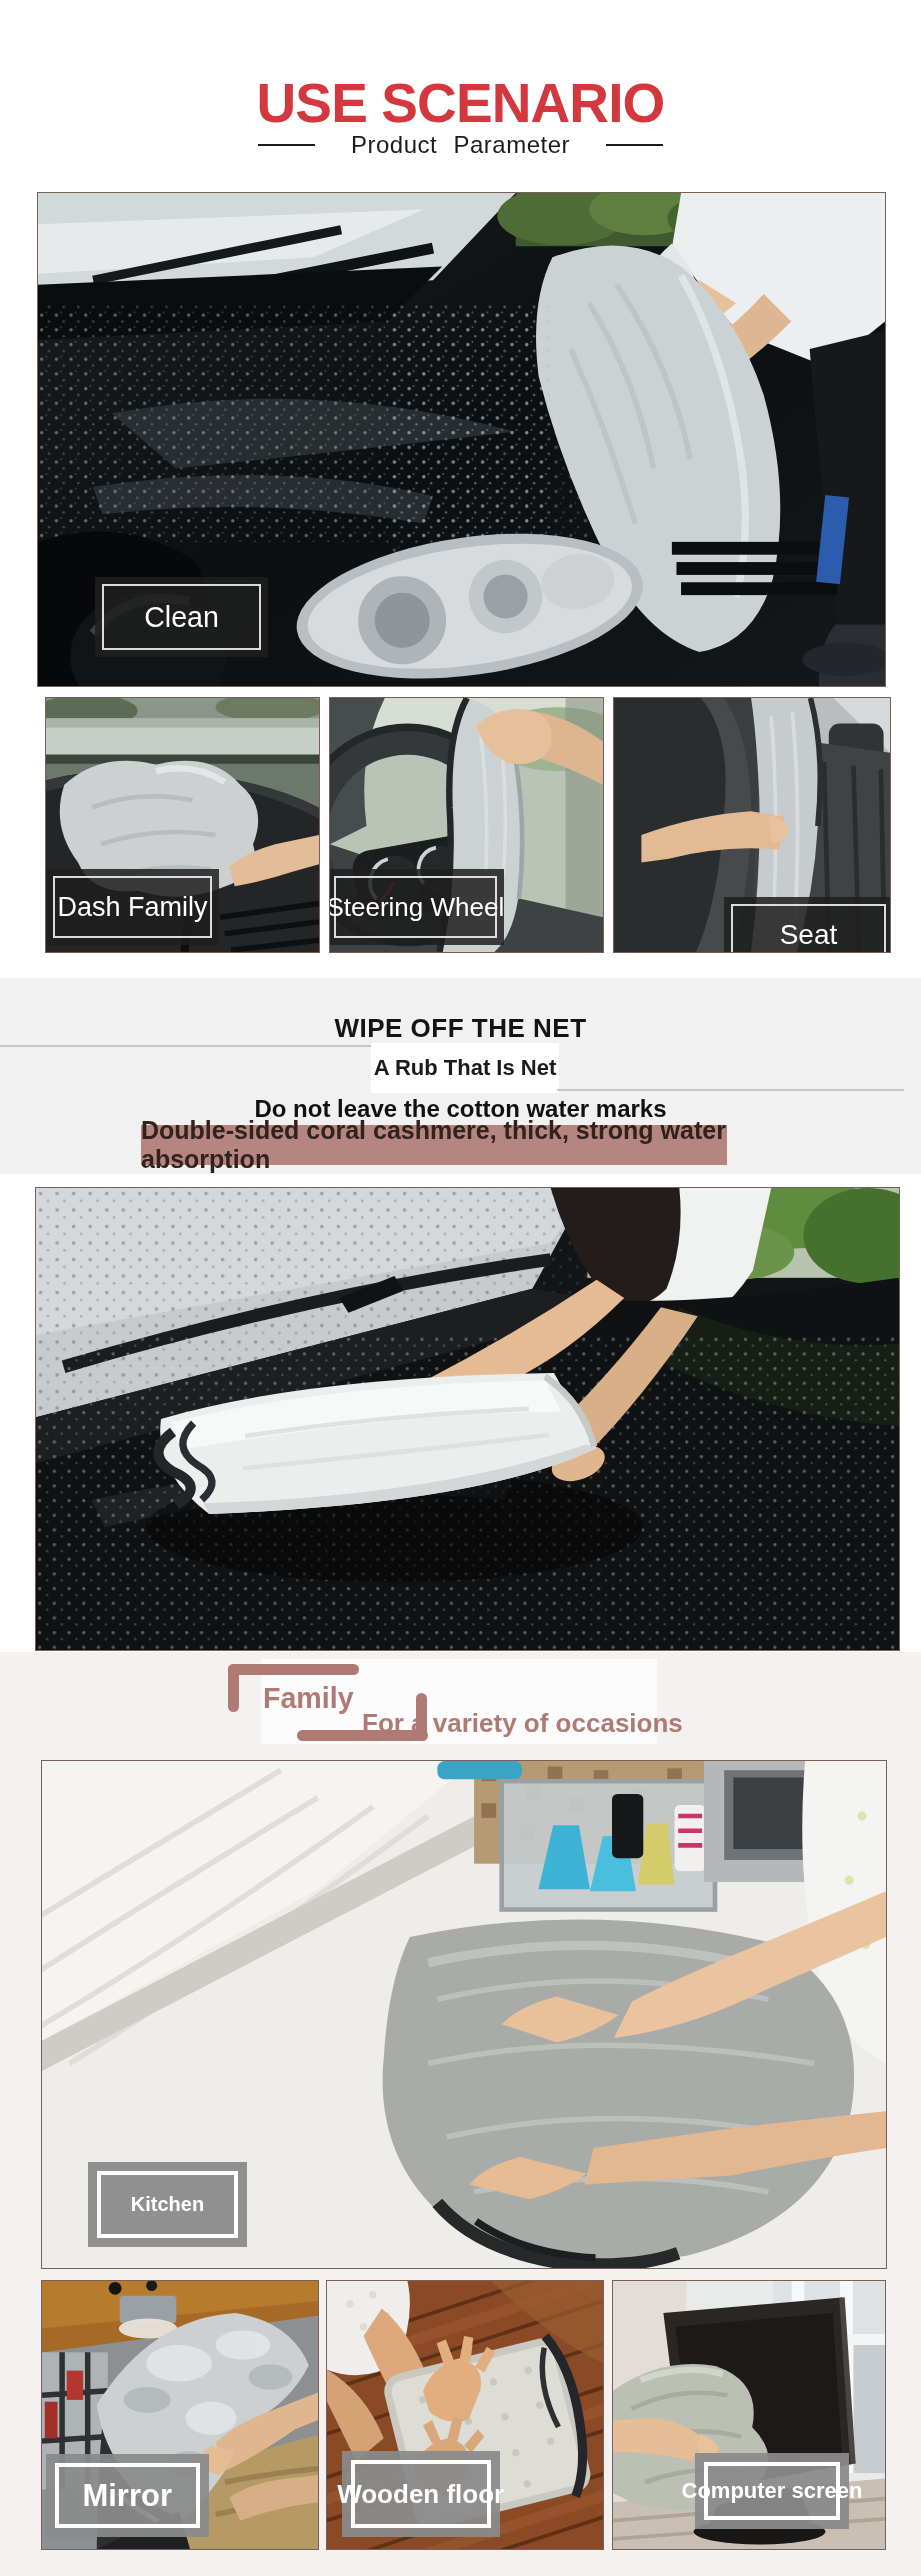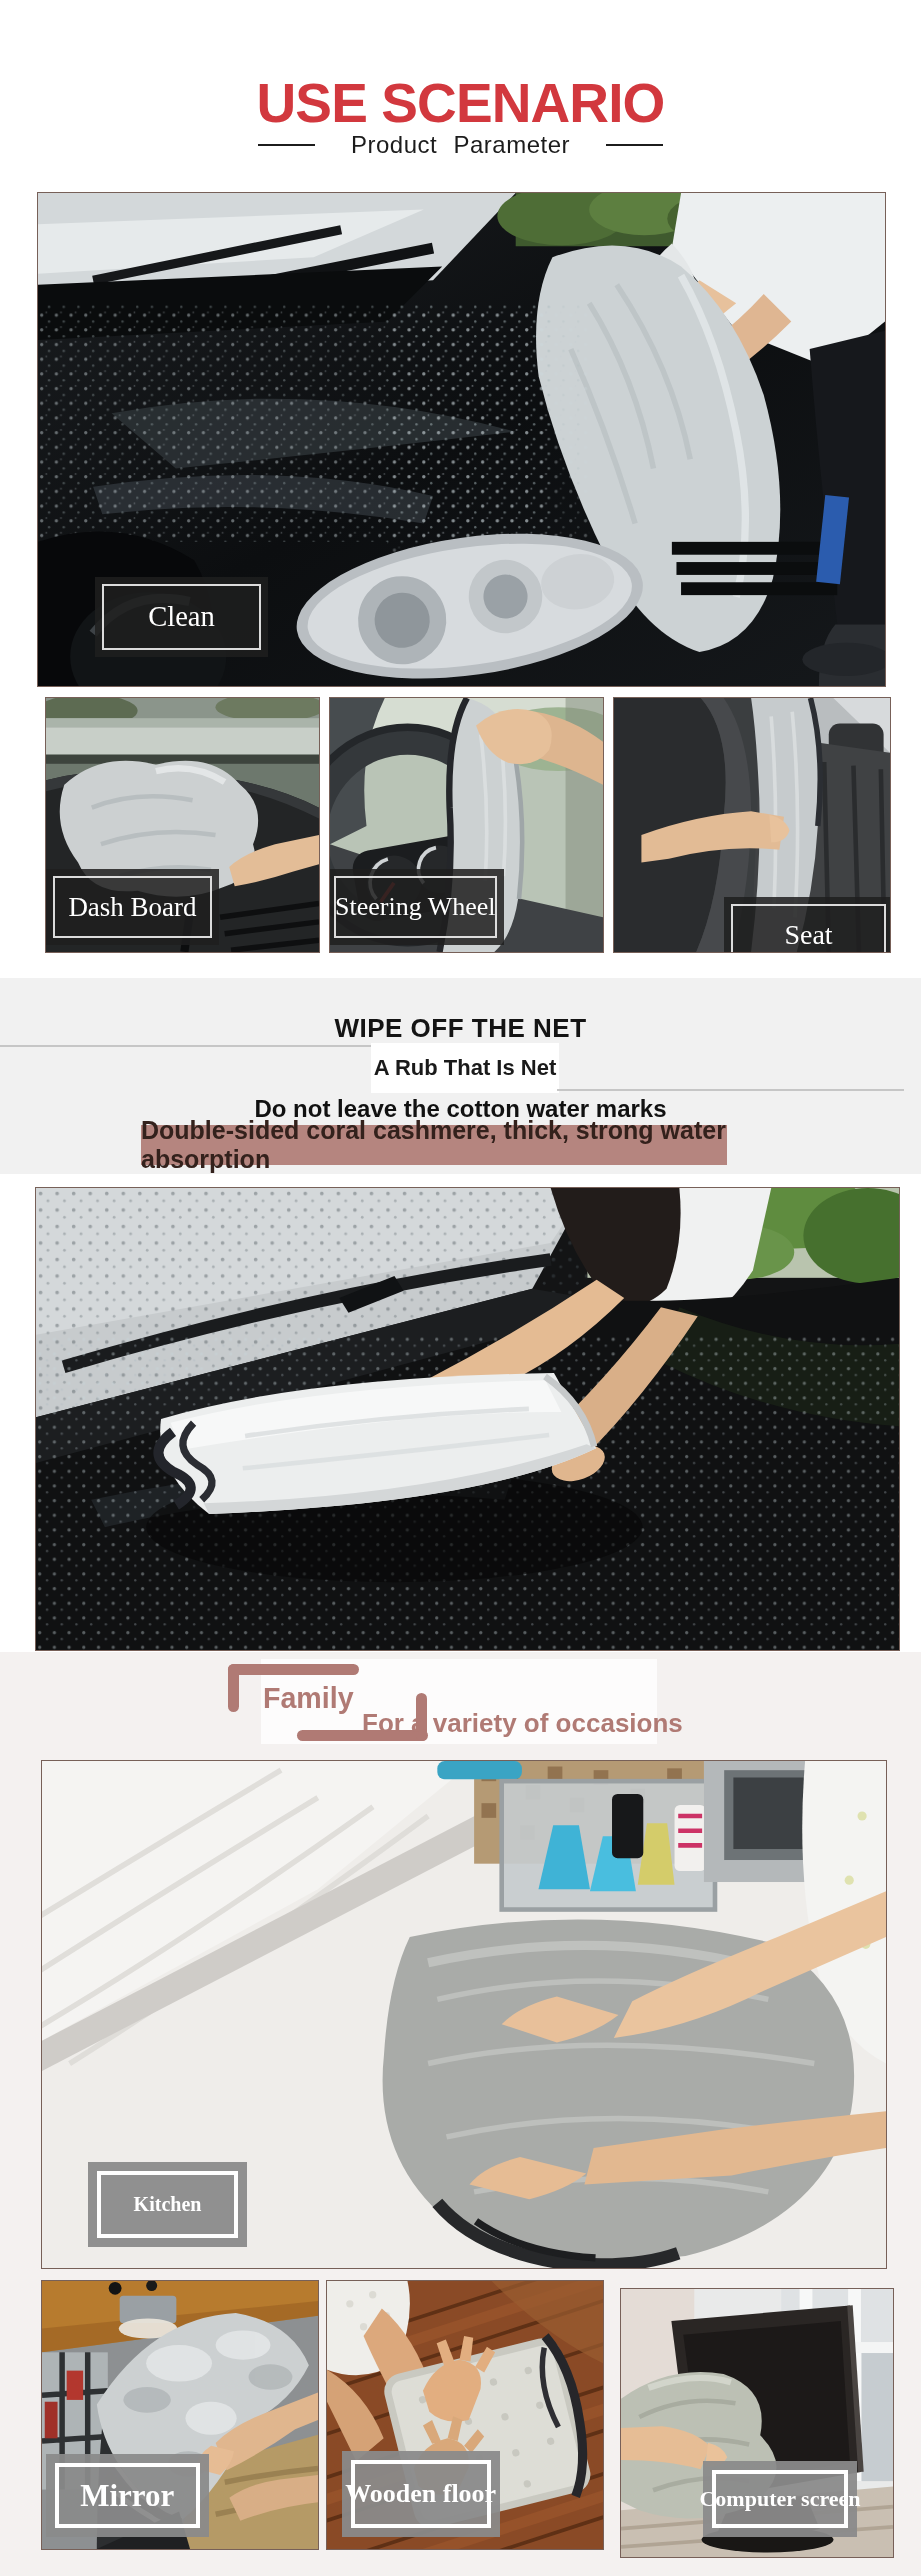--- a/index.html
+++ b/index.html
@@ -7,21 +7,21 @@
         font-family:"Liberation Sans",sans-serif;}
   
   .lower-bg{position:absolute;left:0;top:1652px;width:921px;height:924px;background:var(--lower-bg,#f4f1f0);}
   
   .title{position:absolute;left:0;top:37px;width:921px;text-align:center;
          color:var(--accent-red,#d2383e);font-size:55px;font-weight:800;letter-spacing:-0.9px;line-height:59px;}
   .subtitle-row{position:absolute;left:0;top:131px;width:921px;display:flex;align-items:center;justify-content:center;gap:36px;}
   .subtitle-row .dash{width:57px;height:2.8px;background:#1c1c1c;}
   .subtitle-text{font-size:24px;color:#1c1c1c;word-spacing:9.2px;letter-spacing:0.5px;}
   
-  .photo{position:absolute;overflow:hidden;background:#1a1a1a;border:1.8px solid rgba(197,154,140,0.55);box-sizing:border-box;font-family:Liberation Serif, serif;}
+  .photo{position:absolute;overflow:hidden;background:#1a1a1a;border:1.8px solid rgba(197,154,140,0.55);box-sizing:border-box;}
   .photo svg{display:block;width:100%;height:100%;}
   
   .olabel{position:absolute;display:flex;align-items:center;justify-content:center;color:#fff;z-index:3;box-sizing:border-box;}
   .olabel::before{content:"";position:absolute;inset:7.4px;border:2.8px solid rgba(230,230,230,0.95);}
   .olabel.dark{background:rgba(30,30,30,0.85);}
   .olabel.gray{background:rgba(138,138,138,0.94);font-weight:700;}
   .olabel.gray::before{inset:9.2px;border:4.6px solid #ffffff;}
   .olabel span{position:relative;z-index:1;white-space:nowrap;}
   
   .band{position:absolute;left:0;top:978px;width:921px;height:196px;background:var(--band-bg,#f1f1f1);}
@@ -133,21 +133,21 @@
       <path d="M120,80 Q160,70 195,92" stroke="#e5e8e9" stroke-width="7" fill="none" opacity="0.9"></path>
       <path d="M298,150 L250,160 Q215,170 200,185 L206,206 Q240,200 270,190 L298,182 Z" fill="#e3bd97"></path>
       <g stroke="#0e0f10" stroke-width="6">
         <path d="M190,240 L298,225"></path>
           <path d="M195,258 L298,245"></path>
           <path d="M202,276 L298,265"></path>
       </g>
       <rect x="150" y="228" width="9" height="50" fill="#0c0d0e" transform="rotate(8 154 253)"></rect>
     </svg>
     <figcaption class="olabel dark" style="left:0px;top:171px;width:173px;height:76px;font-size:27px;">
-      <span>Dash Board</span>
+      <span>Dash Family</span>
     </figcaption>
   </figure>
 
   <figure class="photo" style="left:329px;top:697px;width:275px;height:256px;margin:0;">
     <svg viewBox="0 0 299 278" preserveAspectRatio="none">
       <rect width="299" height="278" fill="#b9c4b6"></rect>
       <rect x="0" y="0" width="299" height="60" fill="#d6ddd2"></rect>
       <ellipse cx="250" cy="45" rx="75" ry="35" fill="#9db392"></ellipse>
       <rect x="258" y="0" width="41" height="278" fill="#87907f" opacity="0.55"></rect>
       <path d="M0,0 L60,0 Q30,60 40,140 L0,160 Z" fill="#474c4f"></path>
@@ -416,21 +416,21 @@
       <path d="M302,122 L250,142 Q210,157 190,177 L202,207 Q242,187 277,162 L302,152 Z" fill="#e0b68e"></path>
       <path d="M302,212 L260,217 Q225,222 205,237 L217,262 Q257,247 302,242 Z" fill="#d8ae86"></path>
       <path d="M185,180 Q170,190 168,205 L195,212 Q208,200 210,186 Z" fill="#e6bc94"></path>
       <polygon points="60,293 150,252 162,293" fill="#1f2022"></polygon>
     </svg>
     <figcaption class="olabel gray" style="left:3.7px;top:173px;width:163px;height:83px;font-size:31px;">
       <span>Mirror</span>
     </figcaption>
   </figure>
 
-  <figure class="photo" style="left:612px;top:2280px;width:274px;height:270px;margin:8px;">
+  <figure class="photo" style="left:612px;top:2280px;width:274px;height:270px;margin:0;">
     <svg viewBox="0 0 297 293" preserveAspectRatio="none">
       <rect width="297" height="293" fill="#e9eaea"></rect>
       <rect x="175" y="0" width="122" height="210" fill="#dfe2e4"></rect>
       <rect x="195" y="0" width="14" height="210" fill="#f7f8f8"></rect>
       <rect x="248" y="0" width="14" height="210" fill="#f7f8f8"></rect>
       <rect x="175" y="58" width="122" height="12" fill="#f4f5f5"></rect>
       <rect x="263" y="70" width="34" height="140" fill="#c6ccd0"></rect>
       <rect x="0" y="0" width="80" height="293" fill="#e4dcd6"></rect>
       <path d="M0,242 L297,216 L297,293 L0,293 Z" fill="#c9bfb2"></path>
       <path d="M0,262 L297,238 M0,282 L297,260" stroke="#b0a494" stroke-width="4"></path>

